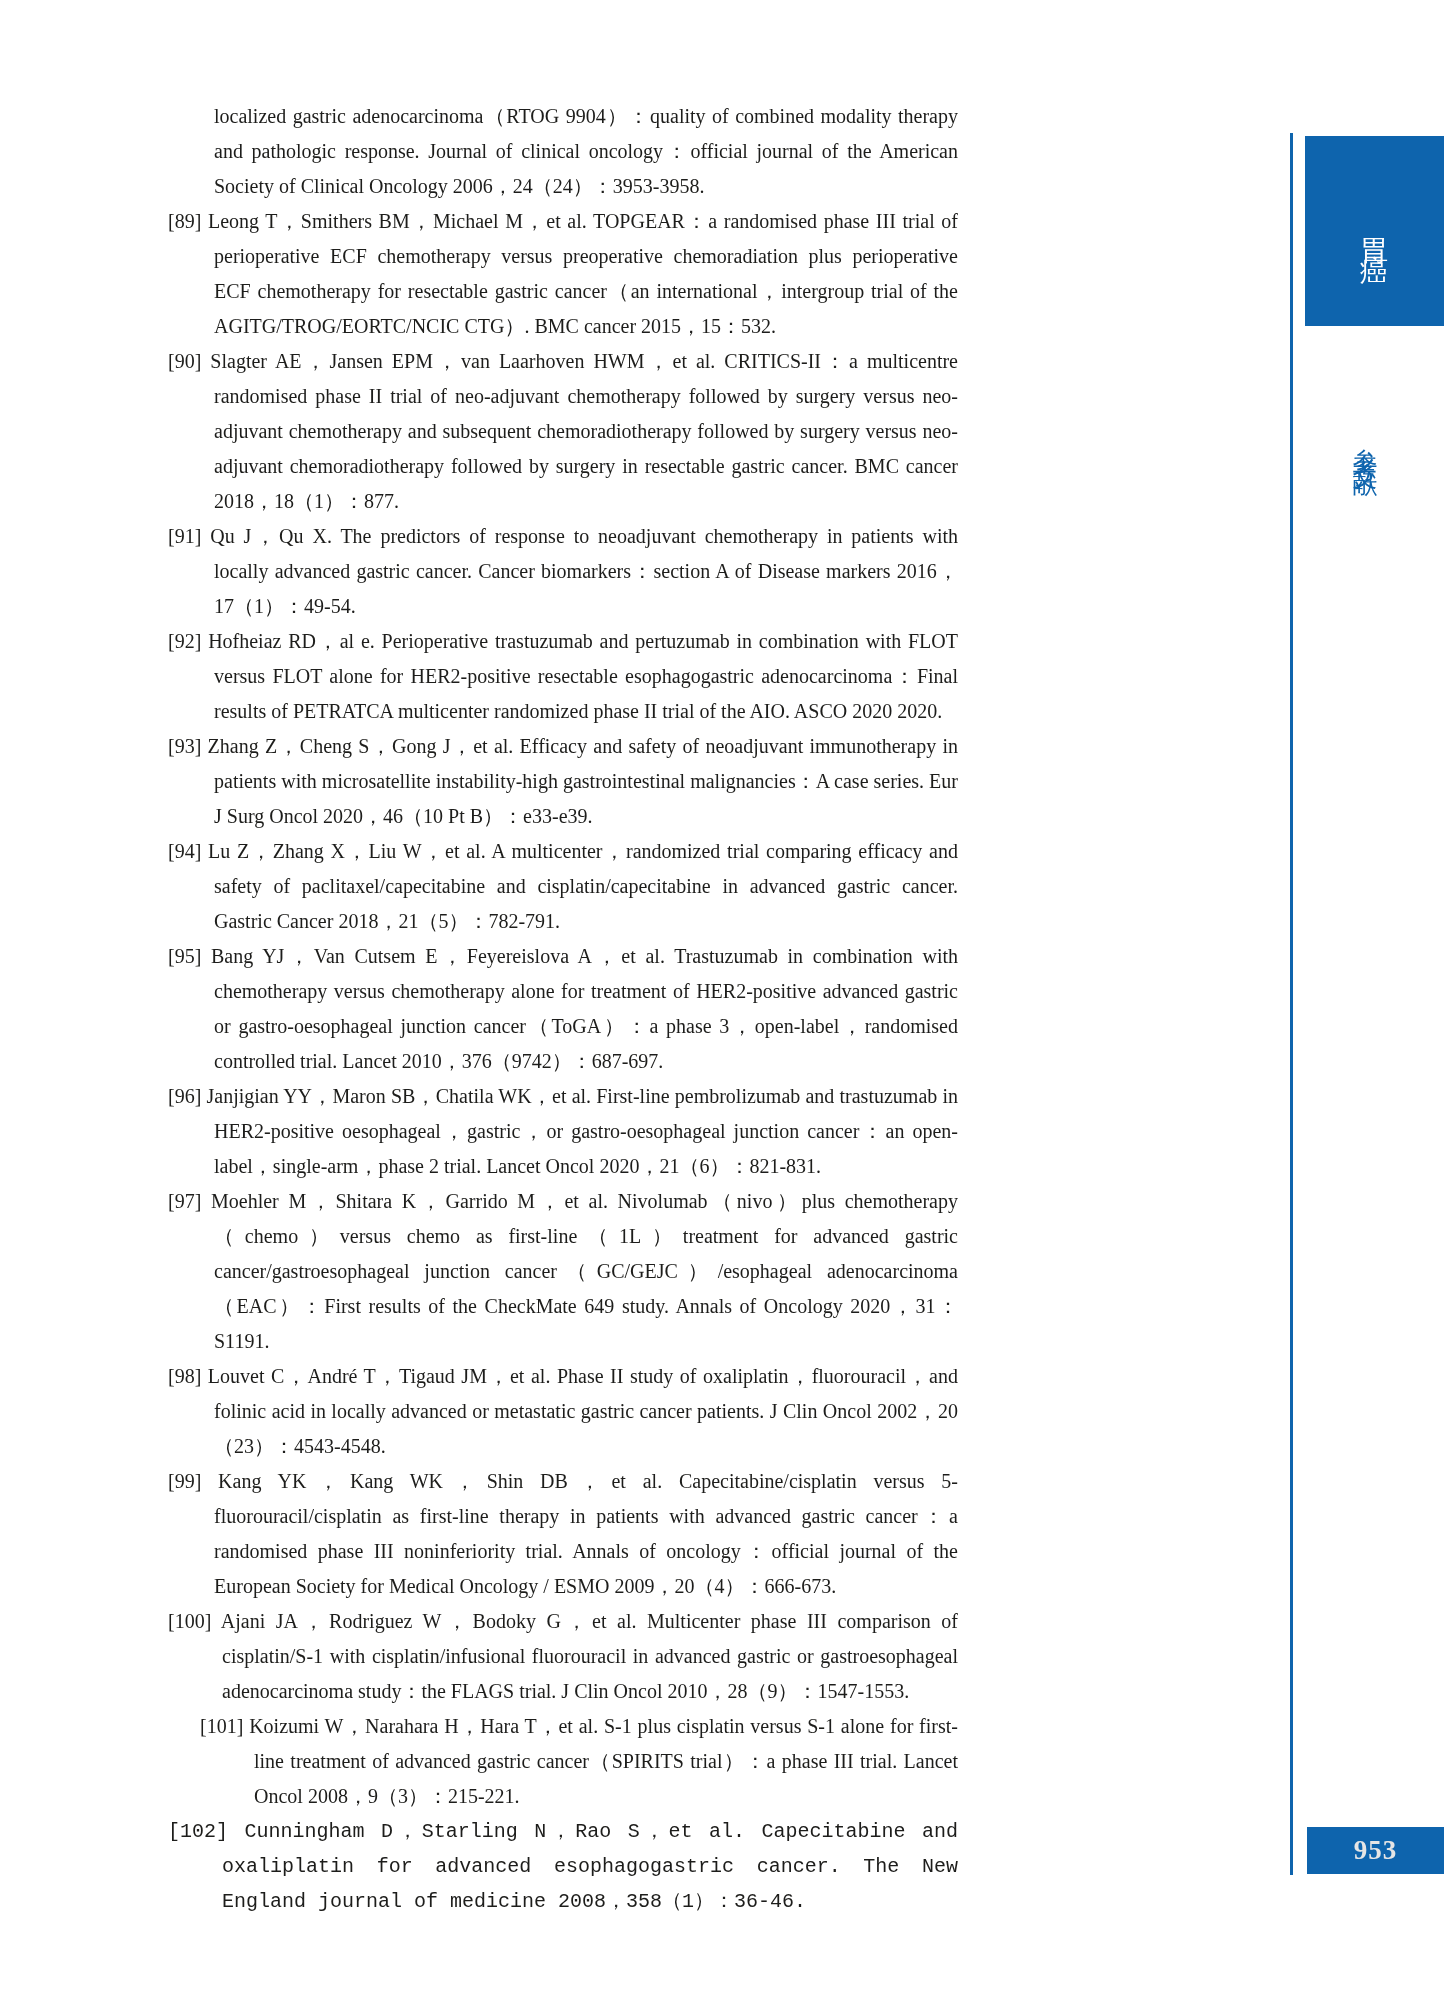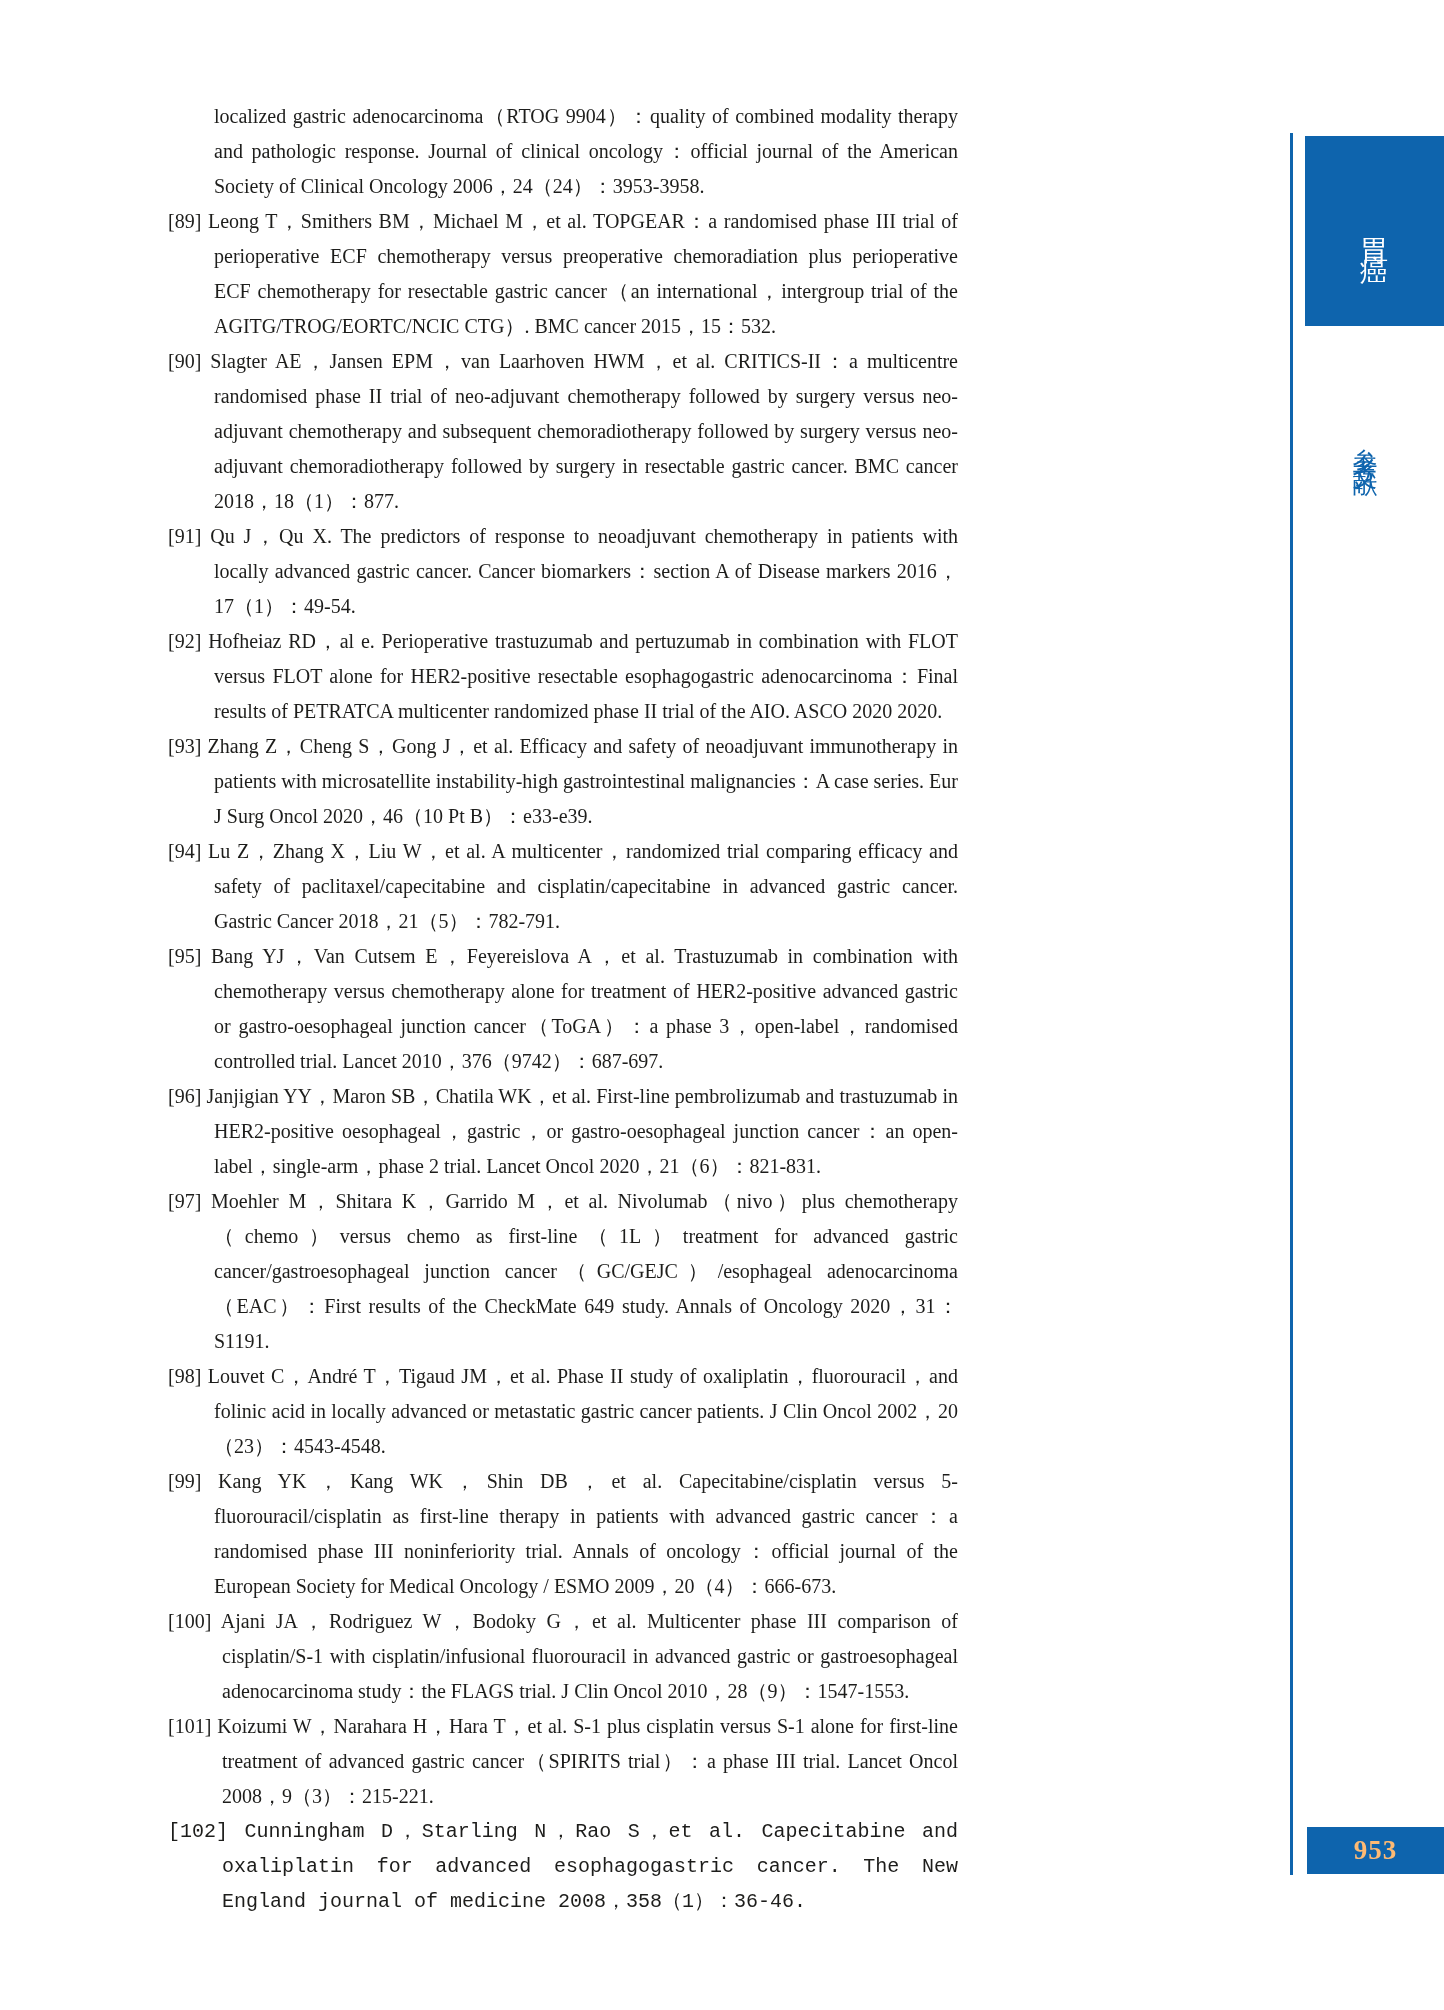--- a/index.html
+++ b/index.html
@@ -81,21 +81,21 @@
     position: absolute;
     left: 1307px;
     top: 1827px;
     width: 137px;
     height: 47px;
     display: flex;
     align-items: center;
     justify-content: center;
   }
   .pagenum-badge span {
-    color: #fdba74;
+    color: #e5e5e5;
     font-family: "Liberation Serif", serif;
     font-size: 27px;
     font-weight: bold;
     letter-spacing: 1px;
   }
 </style>
 </head>
 <body style="color: rgb(29, 29, 27);">
 
 <main class="refs">
@@ -106,21 +106,21 @@
     <p class="ref" style="padding-left: 46px; text-indent: -46px;"><span class="ref-num">[91]</span> Qu J，Qu X. The predictors of response to neoadjuvant chemotherapy in patients with locally advanced gastric cancer. Cancer biomarkers：section A of Disease markers 2016，17（1）：49-54.</p>
     <p class="ref" style="padding-left: 46px; text-indent: -46px;"><span class="ref-num">[92]</span> Hofheiaz RD，al e. Perioperative trastuzumab and pertuzumab in combination with FLOT versus FLOT alone for HER2-positive resectable esophagogastric adenocarcinoma：Final results of PETRATCA multicenter randomized phase II trial of the AIO. ASCO 2020 2020.</p>
     <p class="ref" style="padding-left: 46px; text-indent: -46px;"><span class="ref-num">[93]</span> Zhang Z，Cheng S，Gong J，et al. Efficacy and safety of neoadjuvant immunotherapy in patients with microsatellite instability-high gastrointestinal malignancies：A case series. Eur J Surg Oncol 2020，46（10 Pt B）：e33-e39.</p>
     <p class="ref" style="padding-left: 46px; text-indent: -46px;"><span class="ref-num">[94]</span> Lu Z，Zhang X，Liu W，et al. A multicenter，randomized trial comparing efficacy and safety of paclitaxel/capecitabine and cisplatin/capecitabine in advanced gastric cancer. Gastric Cancer 2018，21（5）：782-791.</p>
     <p class="ref" style="padding-left: 46px; text-indent: -46px;"><span class="ref-num">[95]</span> Bang YJ，Van Cutsem E，Feyereislova A，et al. Trastuzumab in combination with chemotherapy versus chemotherapy alone for treatment of HER2-positive advanced gastric or gastro-oesophageal junction cancer（ToGA）：a phase 3，open-label，randomised controlled trial. Lancet 2010，376（9742）：687-697.</p>
     <p class="ref" style="padding-left: 46px; text-indent: -46px;"><span class="ref-num">[96]</span> Janjigian YY，Maron SB，Chatila WK，et al. First-line pembrolizumab and trastuzumab in HER2-positive oesophageal，gastric，or gastro-oesophageal junction cancer：an open-label，single-arm，phase 2 trial. Lancet Oncol 2020，21（6）：821-831.</p>
     <p class="ref" style="padding-left: 46px; text-indent: -46px;"><span class="ref-num">[97]</span> Moehler M，Shitara K，Garrido M，et al. Nivolumab（nivo）plus chemotherapy（chemo）versus chemo as first-line（1L）treatment for advanced gastric cancer/gastroesophageal junction cancer（GC/GEJC）/esophageal adenocarcinoma（EAC）：First results of the CheckMate 649 study. Annals of Oncology 2020，31：S1191.</p>
     <p class="ref" style="padding-left: 46px; text-indent: -46px;"><span class="ref-num">[98]</span> Louvet C，André T，Tigaud JM，et al. Phase II study of oxaliplatin，fluorouracil，and folinic acid in locally advanced or metastatic gastric cancer patients. J Clin Oncol 2002，20（23）：4543-4548.</p>
     <p class="ref" style="padding-left: 46px; text-indent: -46px;"><span class="ref-num">[99]</span> Kang YK，Kang WK，Shin DB，et al. Capecitabine/cisplatin versus 5-fluorouracil/cisplatin as first-line therapy in patients with advanced gastric cancer：a randomised phase III noninferiority trial. Annals of oncology：official journal of the European Society for Medical Oncology / ESMO 2009，20（4）：666-673.</p>
     <p class="ref" style="padding-left: 54px; text-indent: -54px;"><span class="ref-num">[100]</span> Ajani JA，Rodriguez W，Bodoky G，et al. Multicenter phase III comparison of cisplatin/S-1 with cisplatin/infusional fluorouracil in advanced gastric or gastroesophageal adenocarcinoma study：the FLAGS trial. J Clin Oncol 2010，28（9）：1547-1553.</p>
-    <p class="ref" style="padding-left: 54px; text-indent: -54px;"><span class="ref-num">[101]</span> Koizumi W，Narahara H，Hara T，et al. S-1 plus cisplatin versus S-1 alone for first-line treatment of advanced gastric cancer（SPIRITS trial）：a phase III trial. Lancet Oncol 2008，9（3）：215-221.</p>
+    <p class="ref" style="padding-left: 54px; text-indent: -54px; margin-left: 32px;"><span class="ref-num">[101]</span> Koizumi W，Narahara H，Hara T，et al. S-1 plus cisplatin versus S-1 alone for first-line treatment of advanced gastric cancer（SPIRITS trial）：a phase III trial. Lancet Oncol 2008，9（3）：215-221.</p>
     <p class="ref" style="padding-left: 54px; text-indent: -54px; font-family: Liberation Mono, monospace;"><span class="ref-num">[102]</span> Cunningham D，Starling N，Rao S，et al. Capecitabine and oxaliplatin for advanced esophagogastric cancer. The New England journal of medicine 2008，358（1）：36-46.</p>
   </main>
 
 <aside>
   <div class="vrule" style="background: rgb(14, 100, 173);"></div>
 
   <div class="chapter-tab" style="background: rgb(14, 100, 173);">
     <span class="vtext">胃癌</span>
   </div>
 

